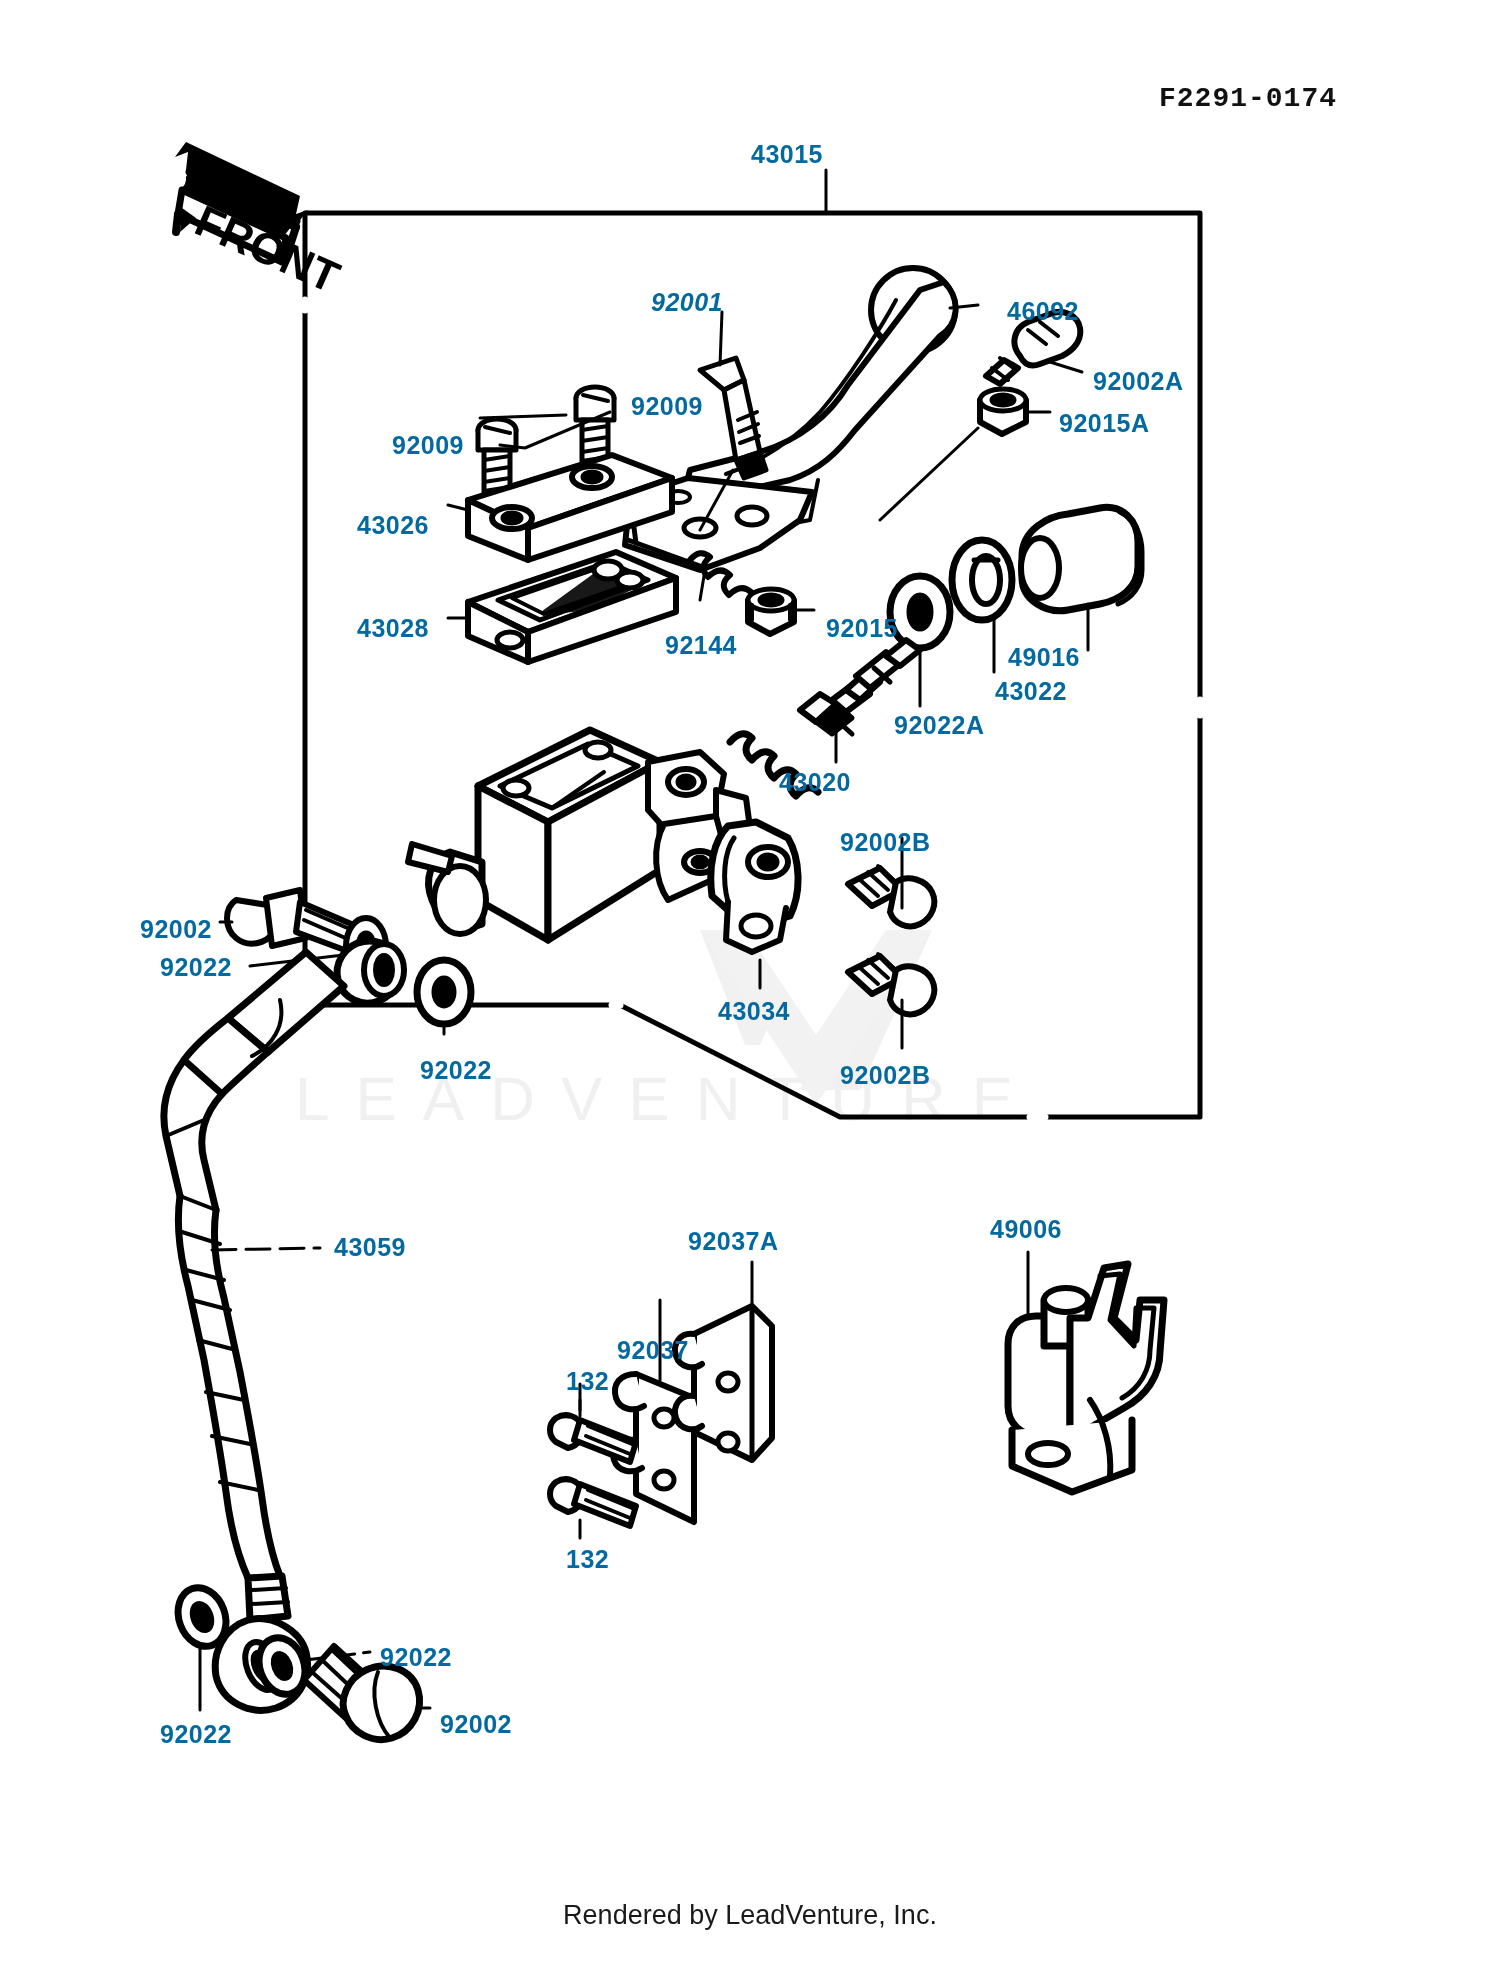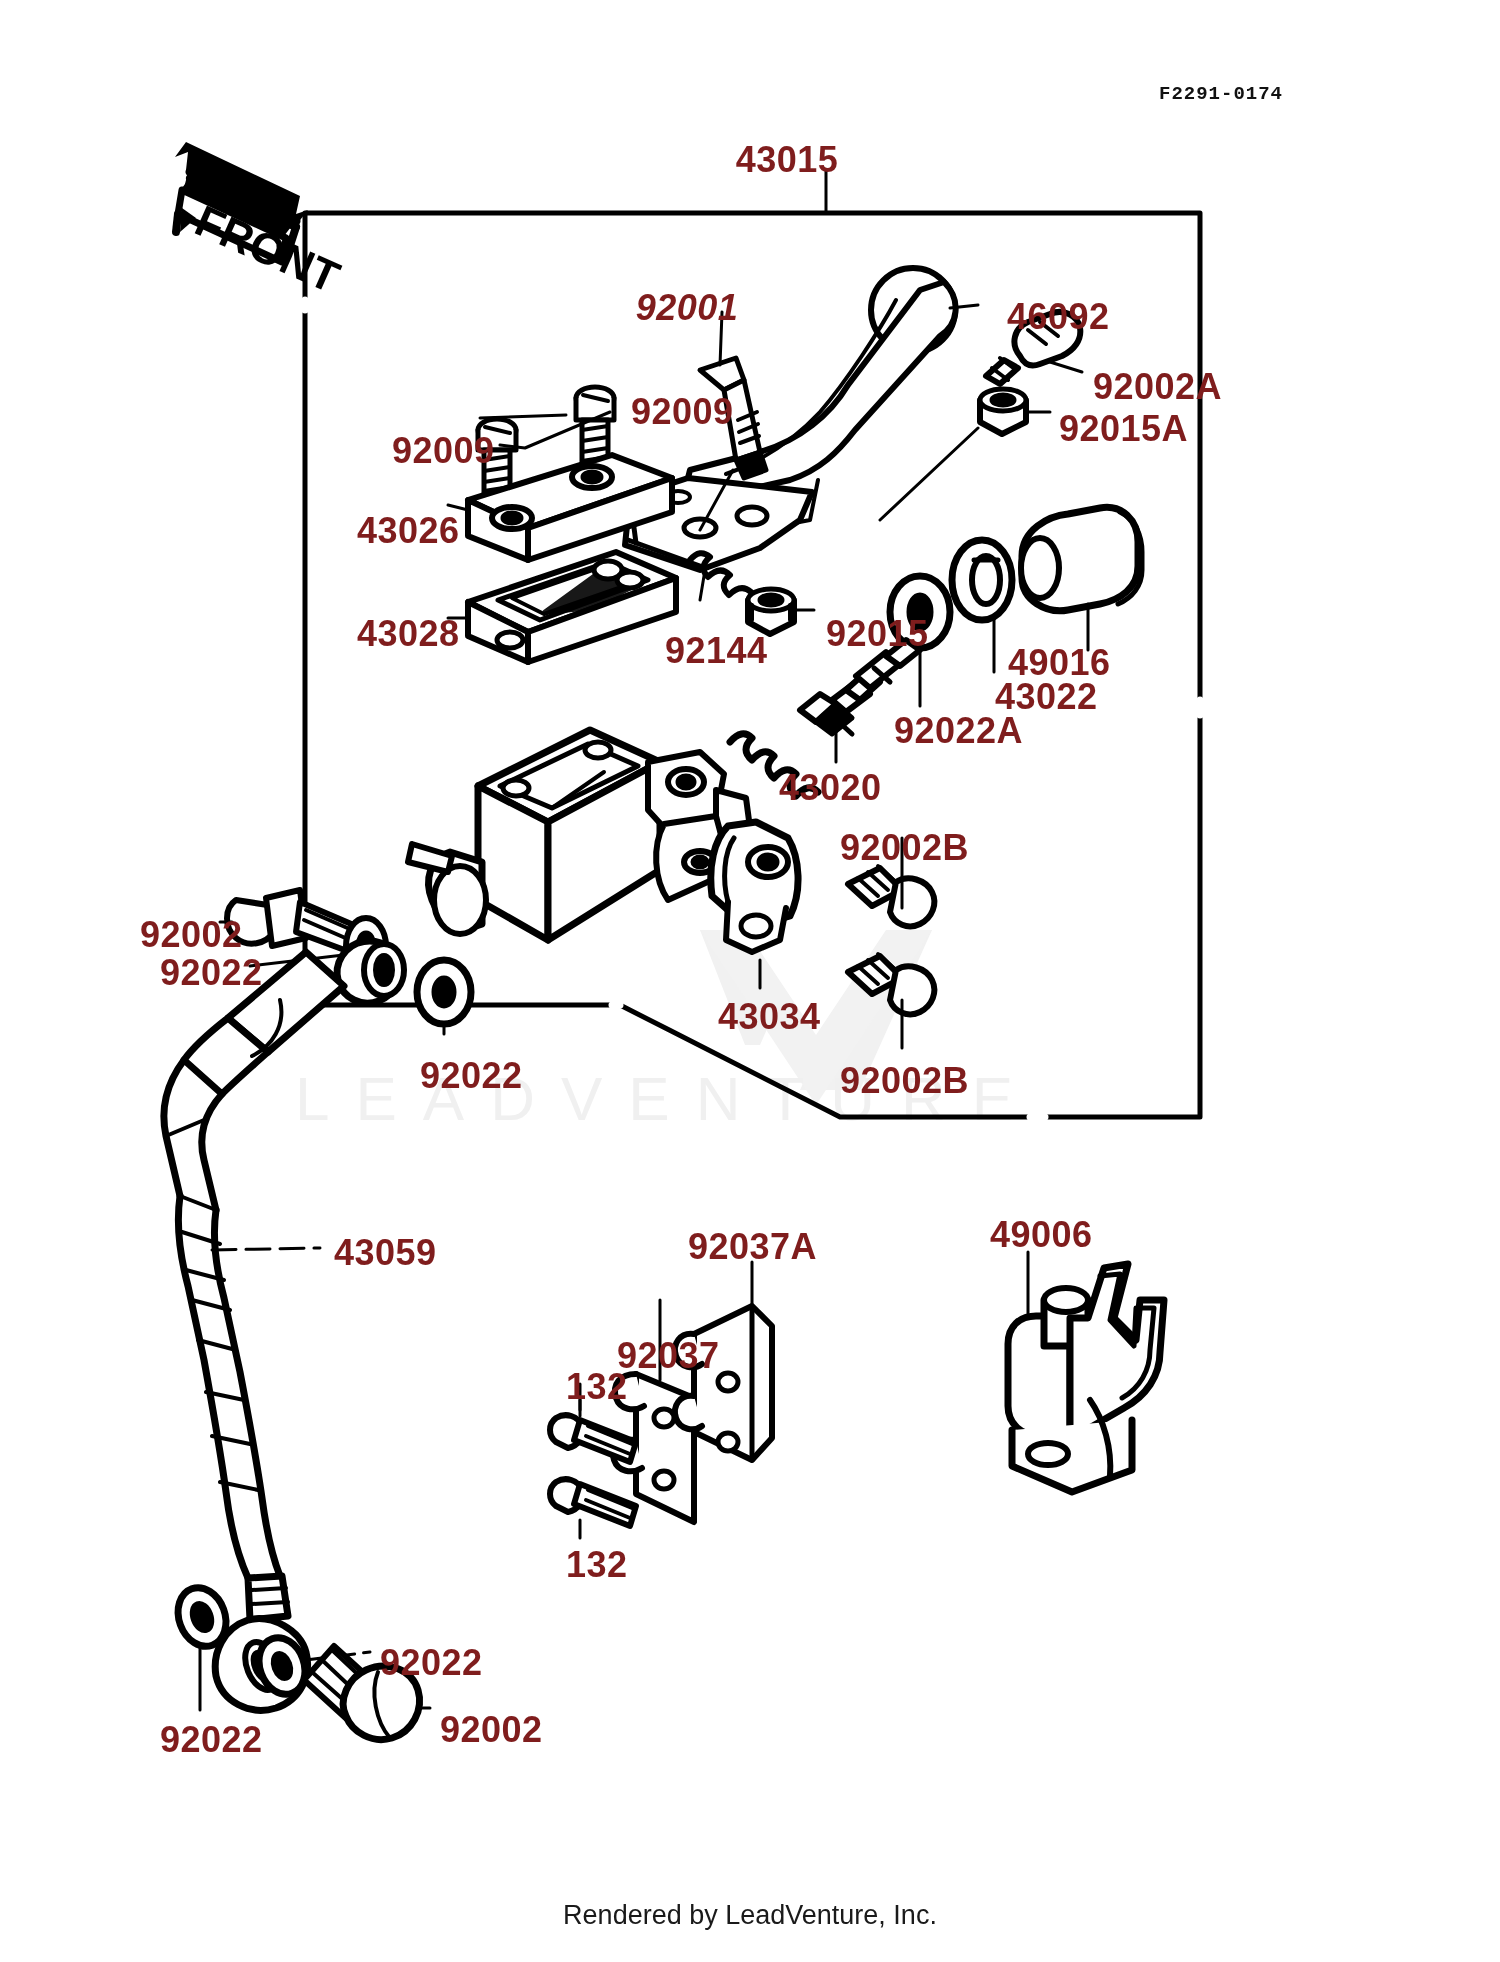--- a/index.html
+++ b/index.html
@@ -11,31 +11,31 @@
     position: relative;
     width: 1500px;
     height: 1962px;
     background: #ffffff;
     font-family: "Liberation Sans", sans-serif;
     overflow: hidden;
   }
   .lbl {
     position: absolute;
     font-family: "Liberation Sans", sans-serif;
-    font-size: 36px;
+    font-size: 25px;
     font-weight: bold;
-    color: #7f1d1d;
+    color: #0369a1;
     letter-spacing: 0.5px;
     white-space: nowrap;
     line-height: 1;
   }
   .doc-ref {
     position: absolute;
     font-family: "Liberation Mono", monospace;
-    font-size: 19px;
+    font-size: 28px;
     font-weight: bold;
     letter-spacing: 1px;
     color: #111;
     white-space: nowrap;
   }
   .footer {
     position: absolute;
     left: 0;
     right: 0;
     text-align: center;

